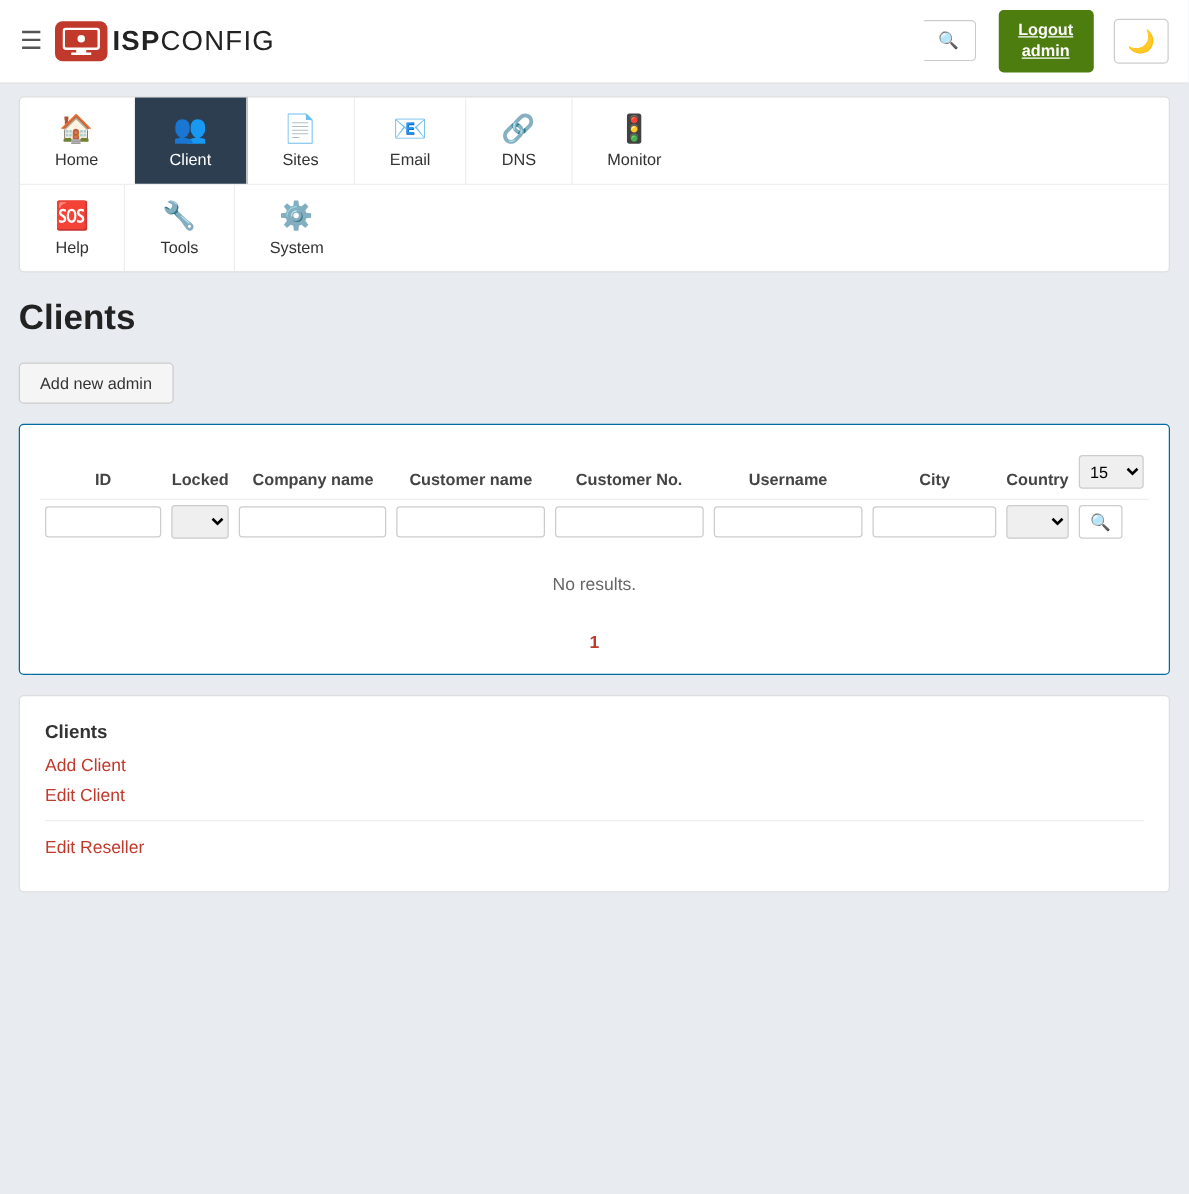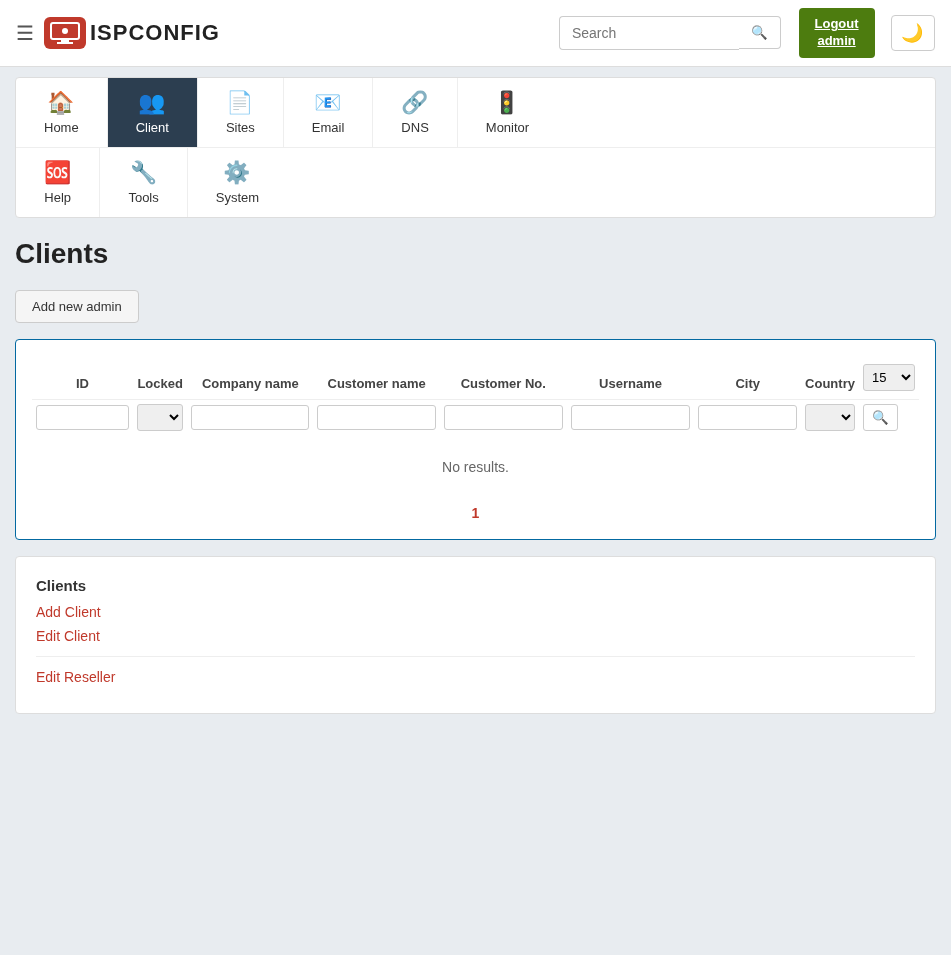--- a/index.html
+++ b/index.html
@@ -44,21 +44,21 @@
     .logo-text {
       font-size: 22px;
       font-weight: bold;
       color: #222;
       letter-spacing: 1px;
     }
     .logo-text span.isp {
       font-weight: bold;
     }
     .logo-text span.config {
-      font-weight: bold;
+      font-weight: normal;
     }
     .search-wrap {
       display: flex;
       align-items: center;
       margin-left: auto;
       gap: 0;
     }
     .search-input {
       border: 1px solid #ccc;
       border-right: none;
@@ -277,21 +277,20 @@
         <rect x="7" y="20" width="16" height="2" fill="white"></rect>
         <circle cx="15" cy="9" r="3" fill="white"></circle>
       </svg>
     </div>
     <span class="logo-text">
       <span class="isp">ISP</span><span class="config">CONFIG</span>
     </span>
   </div>
 
   <div class="search-wrap">
-    <input class="search-input" type="text" placeholder="Search" style="">
     <button class="search-btn">
       <span>🔍</span>
     </button>
   </div>
 
   <button class="logout-btn">
     <span>Logout</span><br><span>admin</span>
   </button>
   <button class="dark-mode-btn">
     <span>🌙</span>

